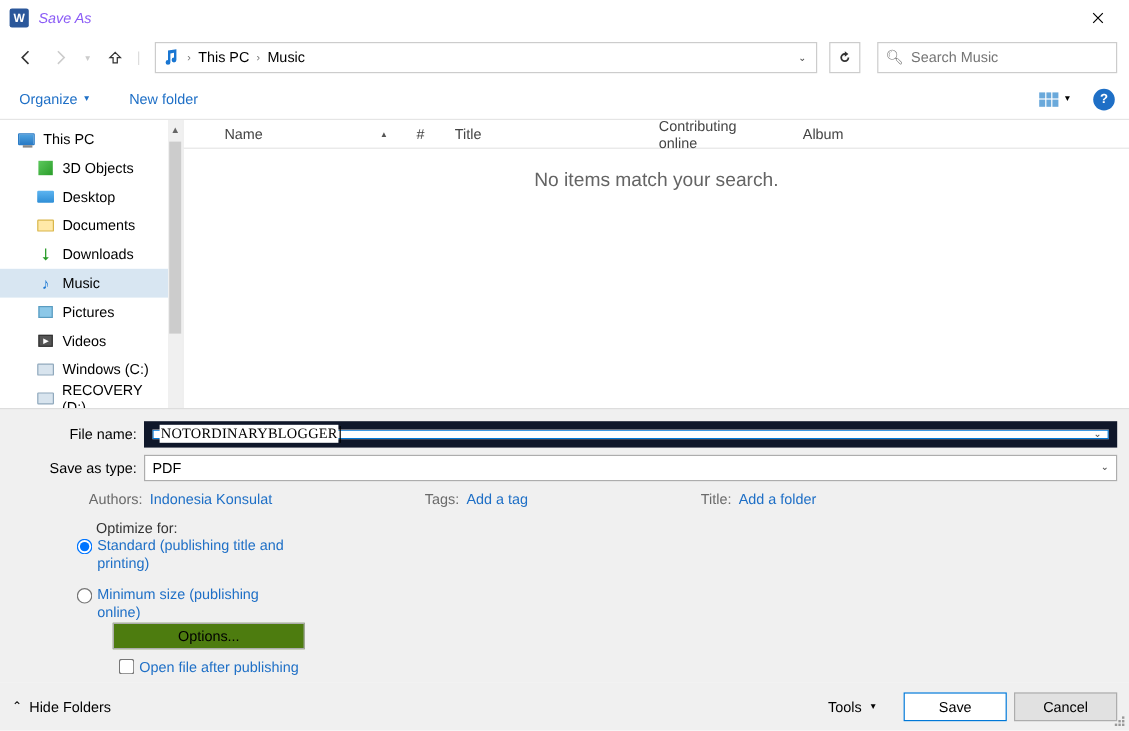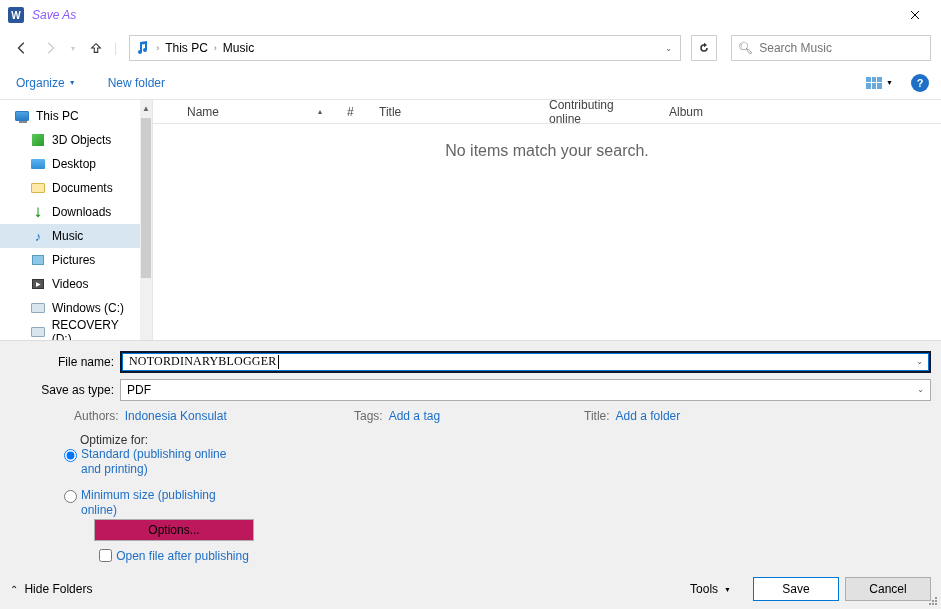--- a/index.html
+++ b/index.html
@@ -60,38 +60,38 @@
   .col-ca { width: 120px; }
   .col-alb { flex: 0 0 140px; }
   .sort-caret { font-size: 8px; color: #555; margin-left: auto; margin-right: 4px;}
   .empty-msg { text-align: center; color: #646464; padding-top: 18px; font-size: 16px; }
 
   
   .bottom { background: #f0f0f0; border-top: 1px solid #ddd; padding: 10px 10px 6px 10px; position: absolute; bottom: 40px; left:0; right:0; }
   .formrow { display: flex; align-items: center; margin-bottom: 6px; }
   .formrow label { width: 110px; text-align: right; padding-right: 6px; font-size: 12px; }
   .formrow .field { flex: 1; height: 22px; border: 1px solid #7a9cc6; background: #fff; display: flex; align-items: center; padding: 0 6px; font-size: 12px; }
-  .field.filename { border: 2px solid #0f172a; box-shadow: 0 0 0 1px #0078d7 inset; }
+  .field.filename { border: 7px solid #0f172a; box-shadow: 0 0 0 1px #0078d7 inset; }
   .field .cursor { border-left: 1px solid #000; height: 14px; margin-left: 1px; }
   .field .dd { margin-left: auto; font-size: 8px; color: #555; }
   .filename-text { background: #fff; padding: 0 1px; font-family: "Segoe UI"; letter-spacing: 0.2px;}
   
   .meta-grid { display: grid; grid-template-columns: 280px 230px 1fr; margin: 8px 0 8px 64px; }
   .meta-cell { display: flex; gap: 6px; font-size: 12px; align-items: baseline; }
   .meta-label { color: #6a6a6a; }
   .meta-val { color: #1e6fc6; }
   
   .optrow { display: flex; margin: 6px 0 0 54px; align-items: flex-start; flex-direction: column; }
   .opt-label { width: 90px; text-align: right; padding-right: 6px; color: #333; padding-top: 2px; }
   .radios { display: flex; flex-direction: column; gap: 10px; width: 180px; }
   .radio { display: flex; align-items: flex-start; gap: 4px; }
   .radio input { margin-top: 2px; }
   .radio span { color: #1e6fc6; line-height: 1.3; }
   .opt-center { display: flex; flex-direction: column; align-items: center; gap: 8px; margin-left: 30px; }
-  .options-btn { width: 160px; height: 22px; background: #be185d; border: 1px solid #adadad; }
+  .options-btn { width: 160px; height: 22px; background: #4d7c0f; border: 1px solid #adadad; }
   .chk { display: flex; align-items: flex-start; gap: 4px; }
   .chk span { color: #1e6fc6; }
   .chk input { width: 13px; height: 13px; }
 
   
   .footer { position: absolute; bottom: 0; left: 0; right: 0; height: 40px; background: #f0f0f0; display: flex; align-items: center; padding: 0 10px; }
   .hide-folders { display: flex; align-items: center; gap: 6px; font-size: 12px; }
   .hide-folders .caret { font-size: 10px; }
   .footer-spacer { flex: 1; }
   .tools { display: flex; align-items: center; gap: 6px; margin-right: 16px; font-size: 12px; }
@@ -315,21 +315,21 @@
         <span class="meta-label">Title:</span>
         <span class="meta-val">Add a folder</span>
       </div>
   </div>
 
   <div class="optrow">
     <div class="opt-label">Optimize for:</div>
     <div class="radios">
       <label class="radio">
           <input type="radio" name="opt" checked="" style="">
-          <span>Standard (publishing online and printing)</span>
+          <span>Standard (publishing title and printing)</span>
         </label>
       <label class="radio">
           <input type="radio" name="opt" style="">
           <span>Minimum size (publishing online)</span>
         </label>
     </div>
     <div class="opt-center">
       <button class="options-btn">Options...</button>
       <label class="chk">
           <input type="checkbox" style="">

